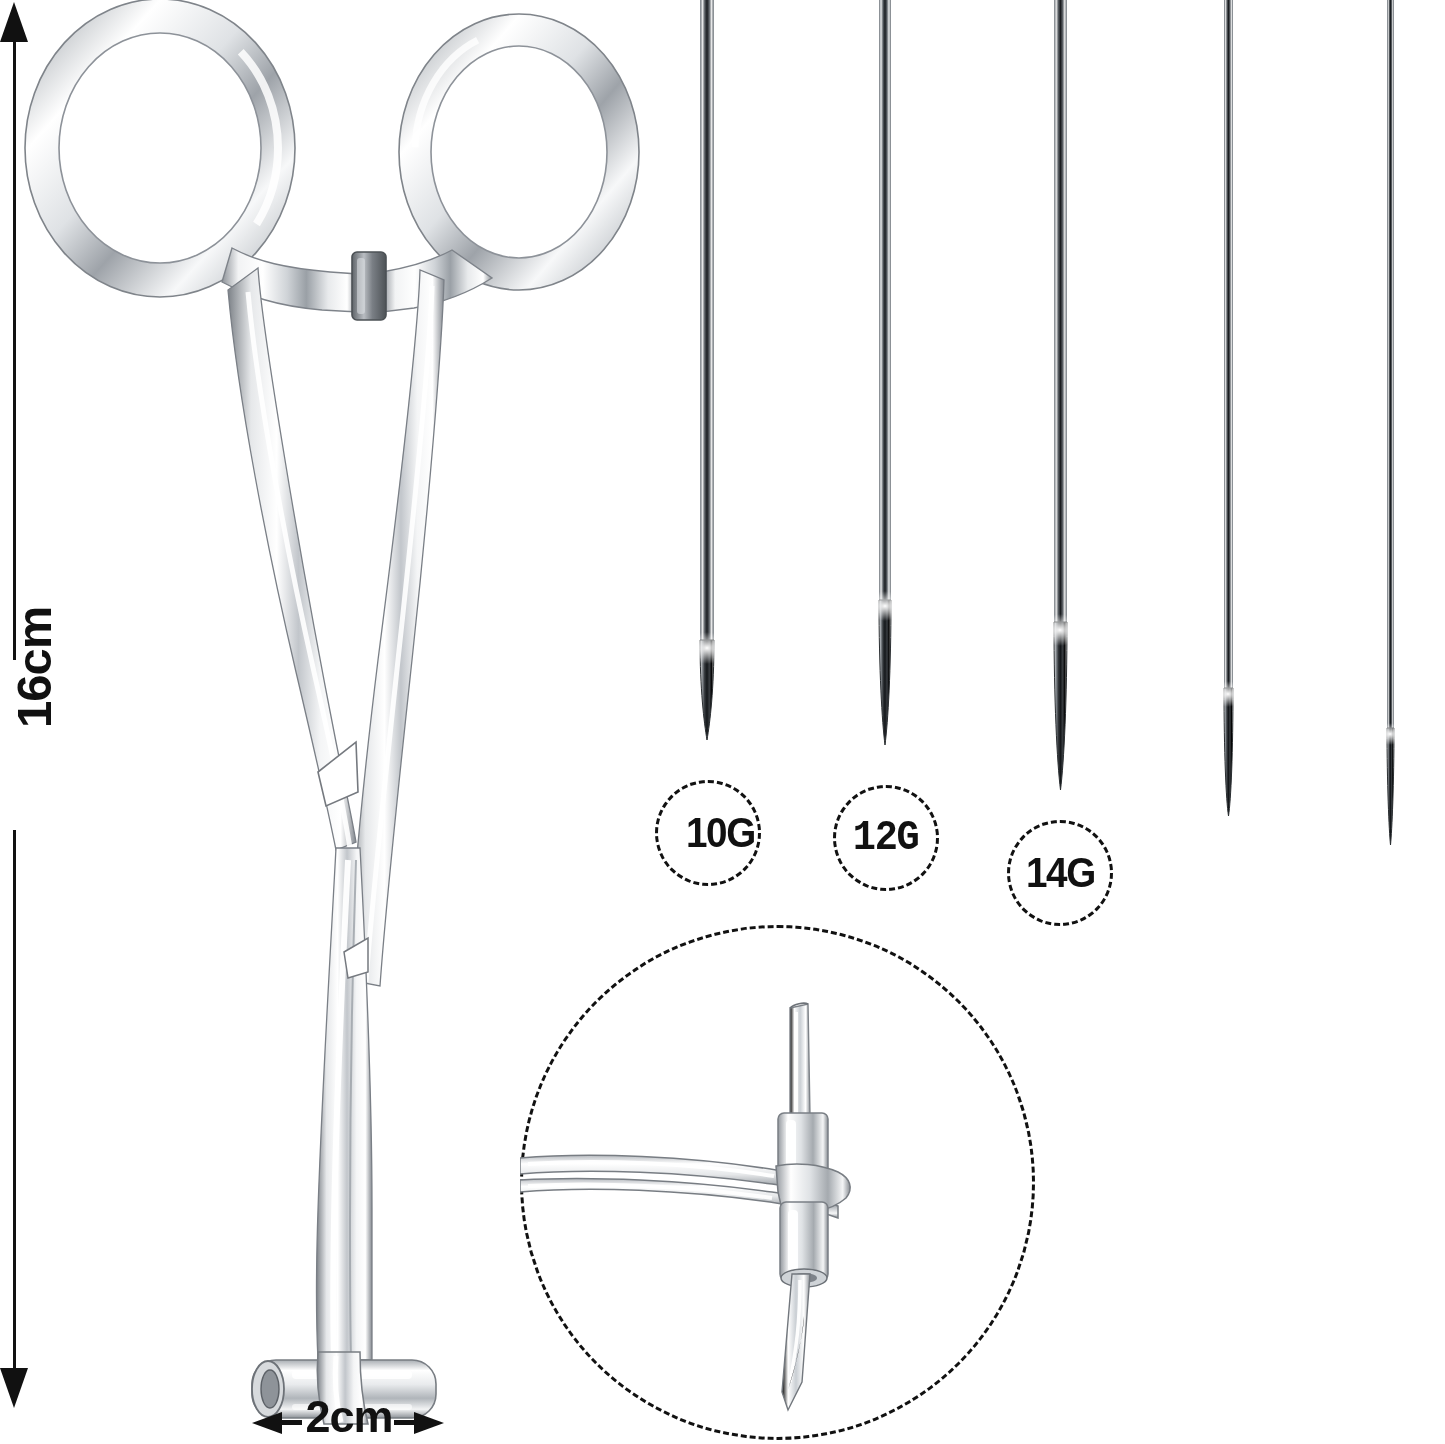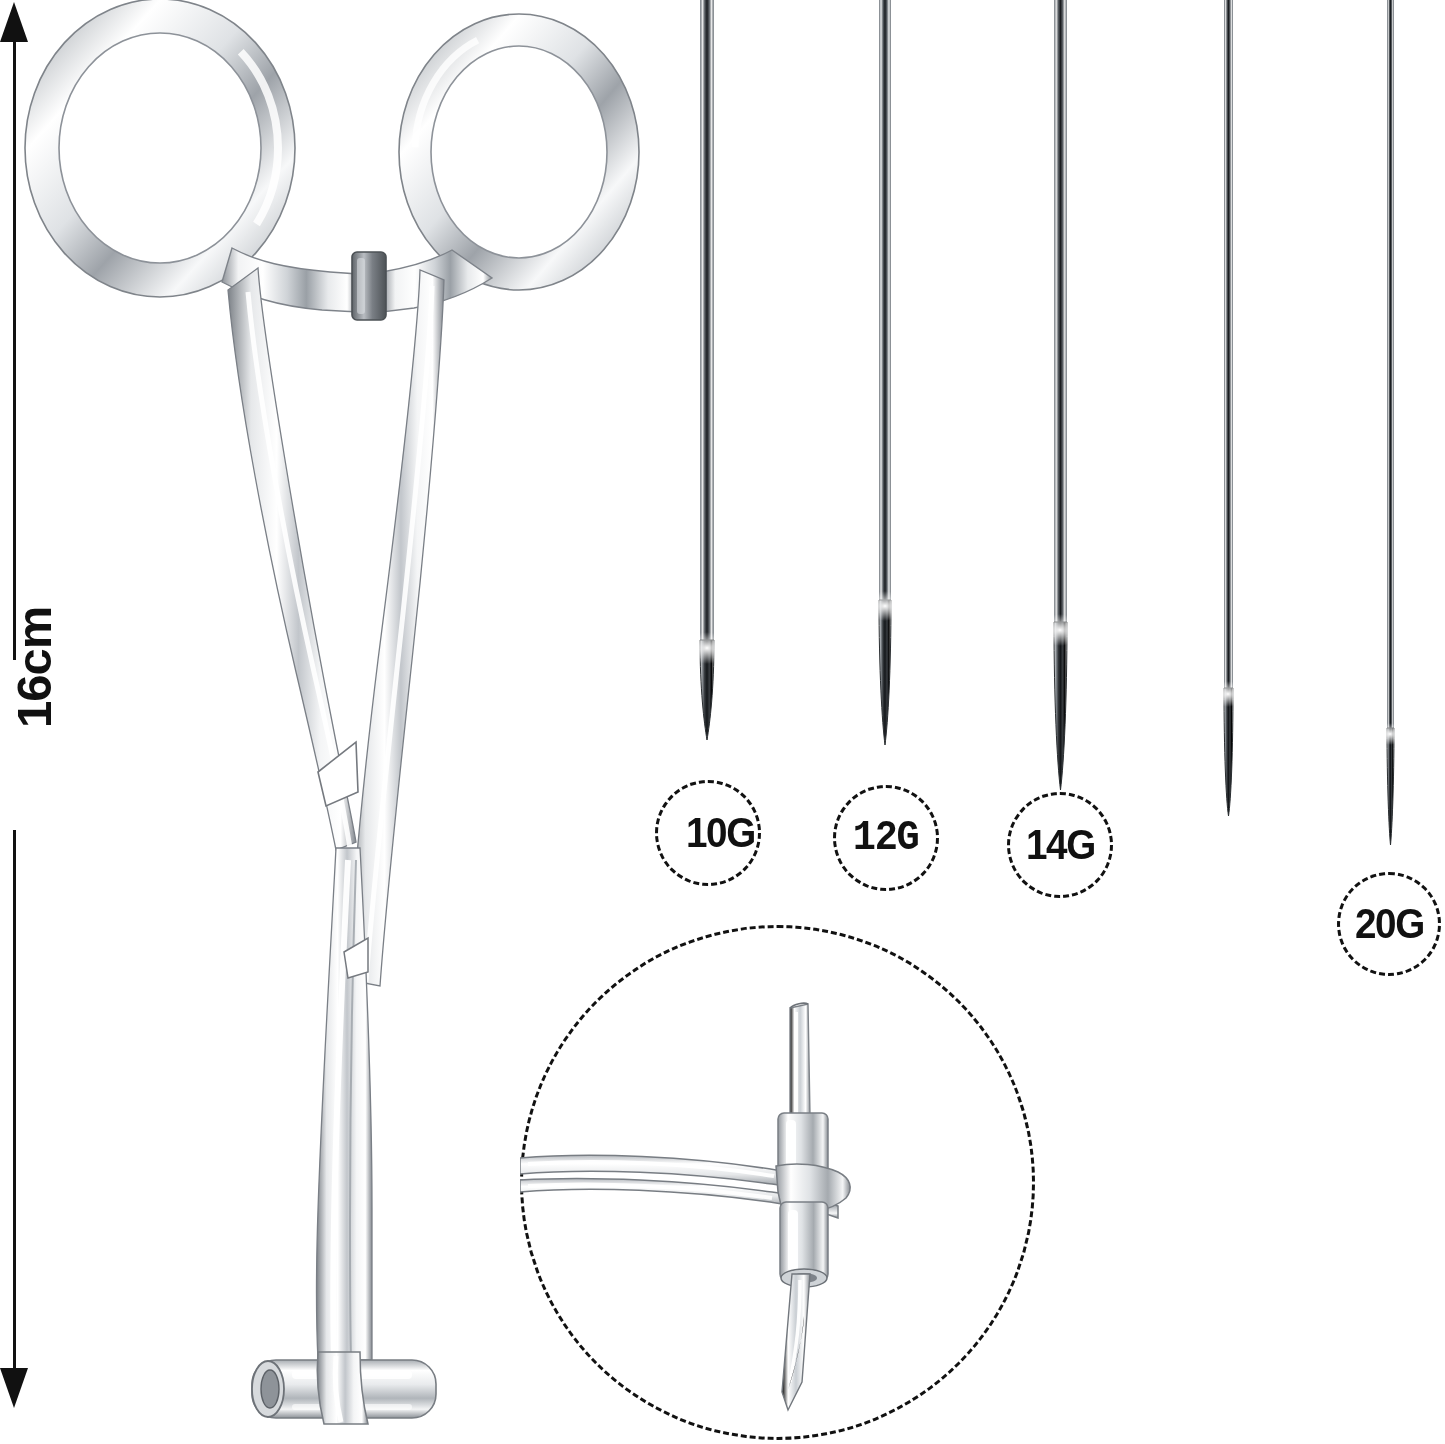--- a/index.html
+++ b/index.html
@@ -205,20 +205,27 @@
         <rect x="292" y="1370" width="120" height="9" rx="4" fill="#ffffff" opacity="0.9"></rect>
         <rect x="292" y="1404" width="120" height="6" rx="3" fill="#ffffff" opacity="0.6"></rect>
 
         <path d="M318 1352 C316 1376, 318 1400, 324 1424 L368 1424
                  C362 1400, 360 1376, 360 1352 Z" fill="url(#chromeH2)" stroke="#787d83" stroke-width="1.5"></path>
         <path d="M336 1356 C334 1380, 336 1402, 341 1422" fill="none" stroke="#ffffff" stroke-width="5" opacity="0.95"></path>
       </g>
     </svg>
   </div>
 
+  <div class="dim-h">
+    <div class="dim-h-arrow-l"></div>
+    <div class="dim-h-bar-l"></div>
+    <div class="dim-h-label">2cm</div>
+    <div class="dim-h-bar-r"></div>
+    <div class="dim-h-arrow-r"></div>
+  </div>
 
   <div>
     <svg width="1445" height="900" viewBox="0 0 1445 900" style="position:absolute;left:0;top:0;" xmlns="http://www.w3.org/2000/svg">
       <defs>
         <linearGradient id="ndl10" x1="0" y1="0" x2="1" y2="0">
           <stop offset="0%" stop-color="#9a9fa4"></stop>
             <stop offset="15%" stop-color="#ffffff"></stop>
           <stop offset="34%" stop-color="#575c61"></stop>
             <stop offset="50%" stop-color="#1a1d20"></stop>
           <stop offset="66%" stop-color="#5b6065"></stop>
@@ -281,25 +288,22 @@
       </g>
     </svg>
   </div>
 
   <div class="gauge-badge" style="left:655px;top:780px;width:106px;height:106px;justify-content:flex-end;">
     <span>10G</span>
   </div>
   <div class="gauge-badge" style="left:833px;top:785px;width:106px;height:106px;font-family:Liberation Mono, monospace;">
     <span>12G</span>
   </div>
-  <div class="gauge-badge" style="left:1007px;top:792px;width:106px;height:106px;text-align:center;">
+  <div class="gauge-badge" style="left:1007px;top:820px;width:106px;height:106px;text-align:center;">
     <span>14G</span>
-  </div>
-  <div class="gauge-badge" style="left:1337px;top:872px;width:104px;height:104px;">
-    <span>20G</span>
   </div>
 
   <div class="detail-circle" style="left:520px;top:925px;width:515px;height:515px;"></div>
 
   <div class="detail-art">
     <svg width="520" height="512" viewBox="0 0 520 512" xmlns="http://www.w3.org/2000/svg">
       <defs>
         <linearGradient id="dJaw" x1="0" y1="0" x2="0" y2="1">
           <stop offset="0%" stop-color="#b8bcc1"></stop>
           <stop offset="20%" stop-color="#ffffff"></stop>

